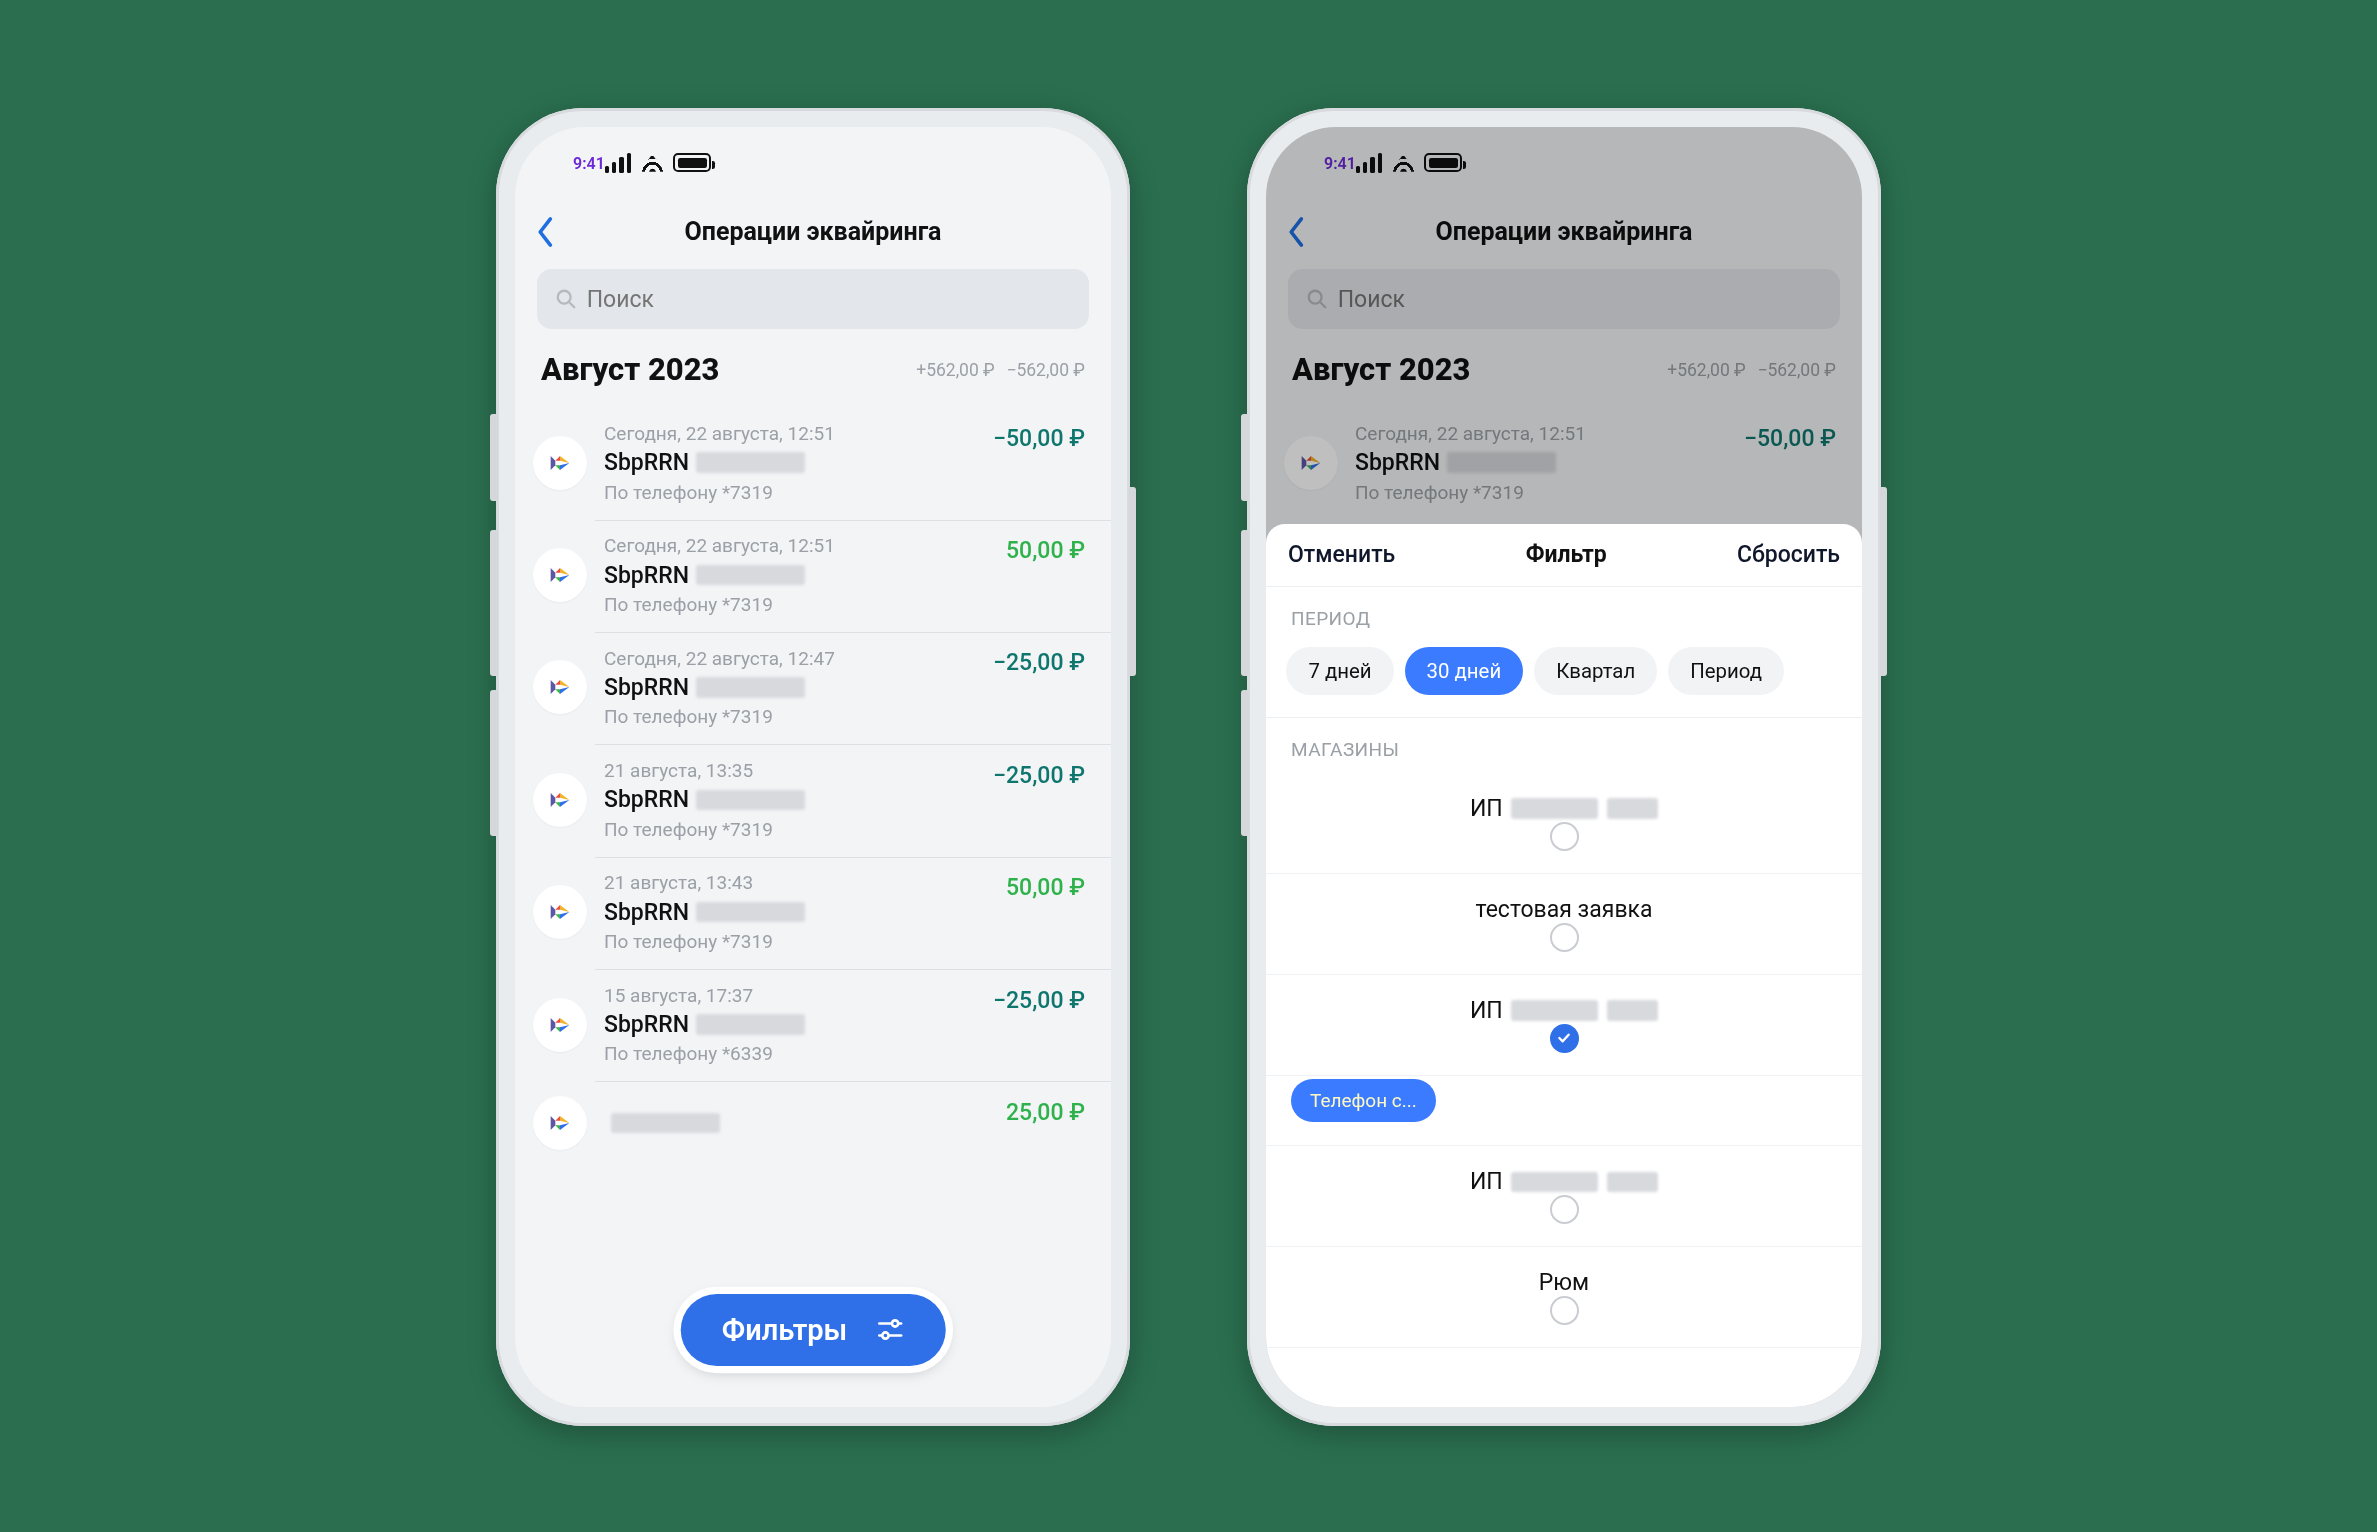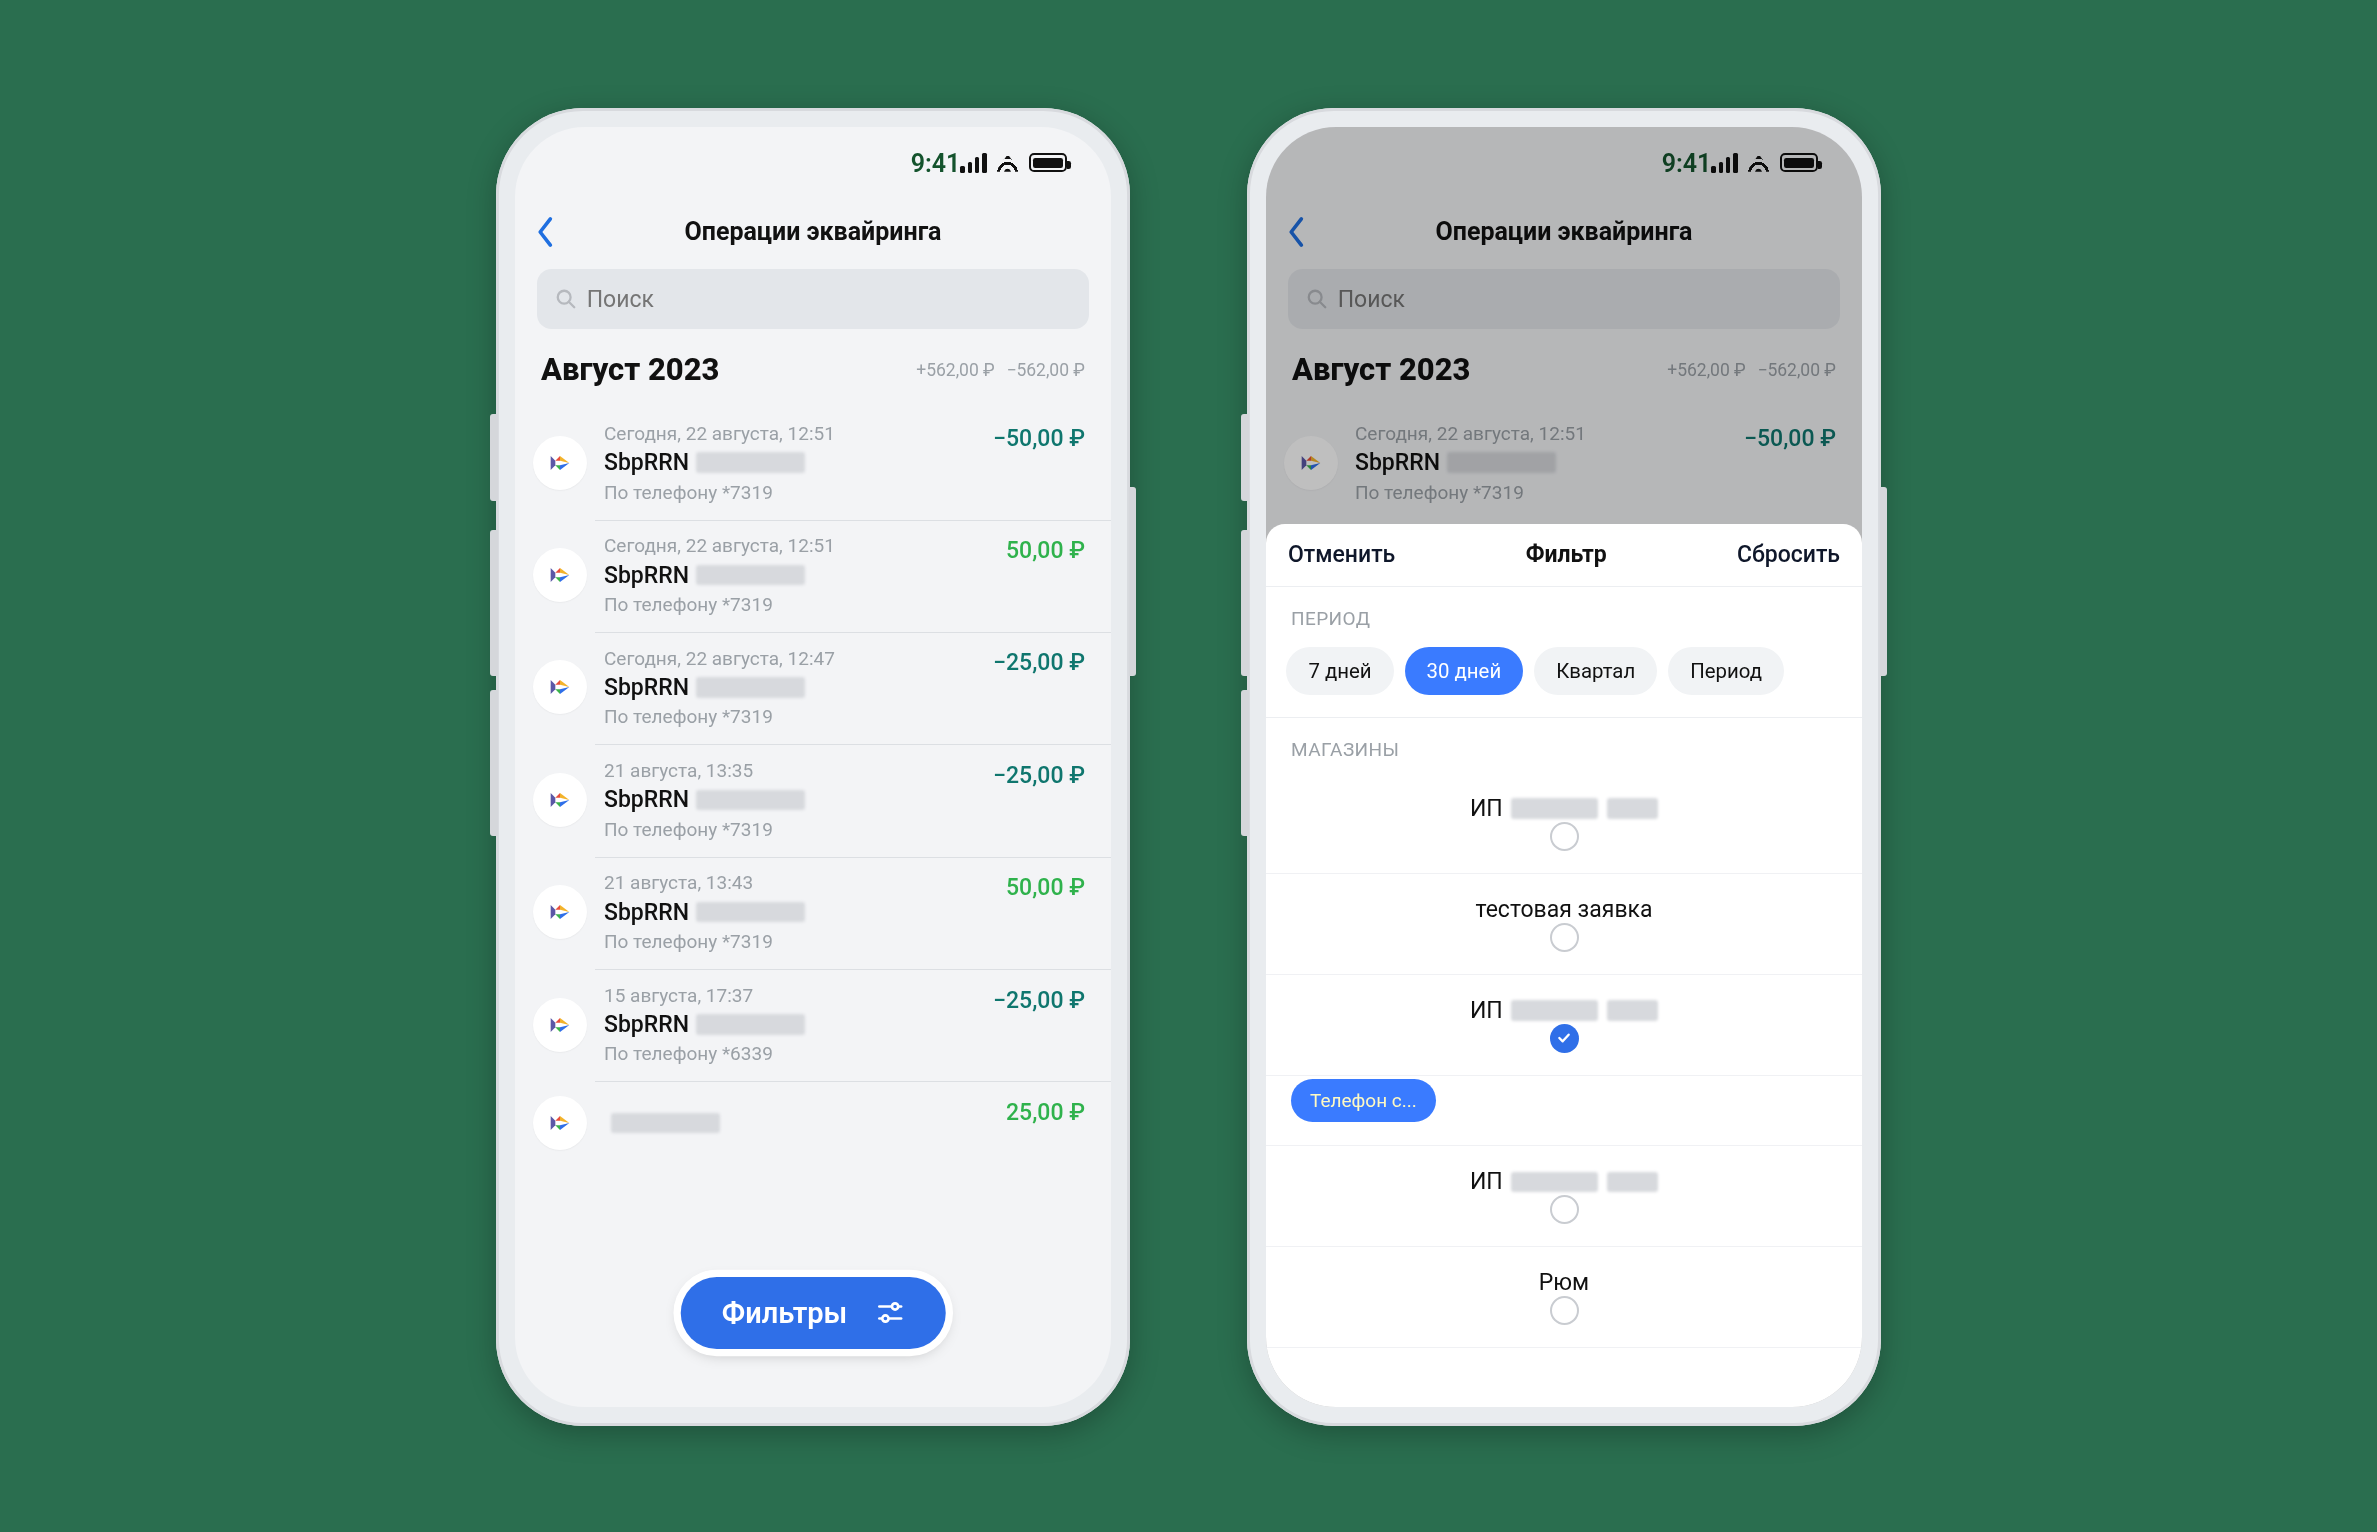--- a/index.html
+++ b/index.html
@@ -39,25 +39,25 @@
     border-radius: 70px;
     overflow: hidden;
     position: relative;
     display:flex;
     flex-direction:column;
   }
   .statusbar {
     height: 73px;
     display: flex;
     align-items: center;
-    justify-content: flex-end;
+    justify-content: flex-start;
     padding: 0 44px 0 58px;
-    font-size: 25px;
+    font-size: 16px;
     font-weight: 600;
-    color:#14532d;
+    color:#6d28d9;
     flex:0 0 auto;
   }
   .statusbar .right { display:flex; align-items:center; gap:8.7px; }
   .sig { display:flex; align-items:flex-end; gap:2.9px; }
   .sig span { width:4.4px; background:#111; border-radius:1.5px; }
   .sig span:nth-child(1){height:7.3px}
   .sig span:nth-child(2){height:11.7px}
   .sig span:nth-child(3){height:16px}
   .sig span:nth-child(4){height:20.4px}
   .wifi { width:25px; height:17.5px; position:relative; }
@@ -133,21 +133,21 @@
   .row .t1 { font-size:23px; color:#111; font-weight:500; }
   .row .blur { width:109px; height:20.4px; background:#d7d9dd; border-radius:2.9px; filter:blur(1.5px); }
   .row .sub { font-size:19px; color:#9aa0a6; margin-top:4.4px; }
   .row .amt { font-size:23px; font-weight:500; white-space:nowrap; align-self:flex-start; margin-top:2.9px; }
   .amt.neg { color:#0f766e;text-align:right; }
   .amt.pos { color:#2fb24c; }
 
   .fab {
     position:absolute;
     left:50%; transform:translateX(-50%);
-    bottom:58px;
+    bottom:41px;
     background:#2f6fe8;
     color:#fff;
     font-size:29px;
     font-weight:600;
     padding:19px 41px;
     border-radius:728px;
     display:flex; align-items:center; gap:28px;
     box-shadow:0 0 0 7.3px #fff, 0 4.4px 14.6px rgba(0,0,0,.25);
   }
   .fab svg { width:29px; height:29px; }

